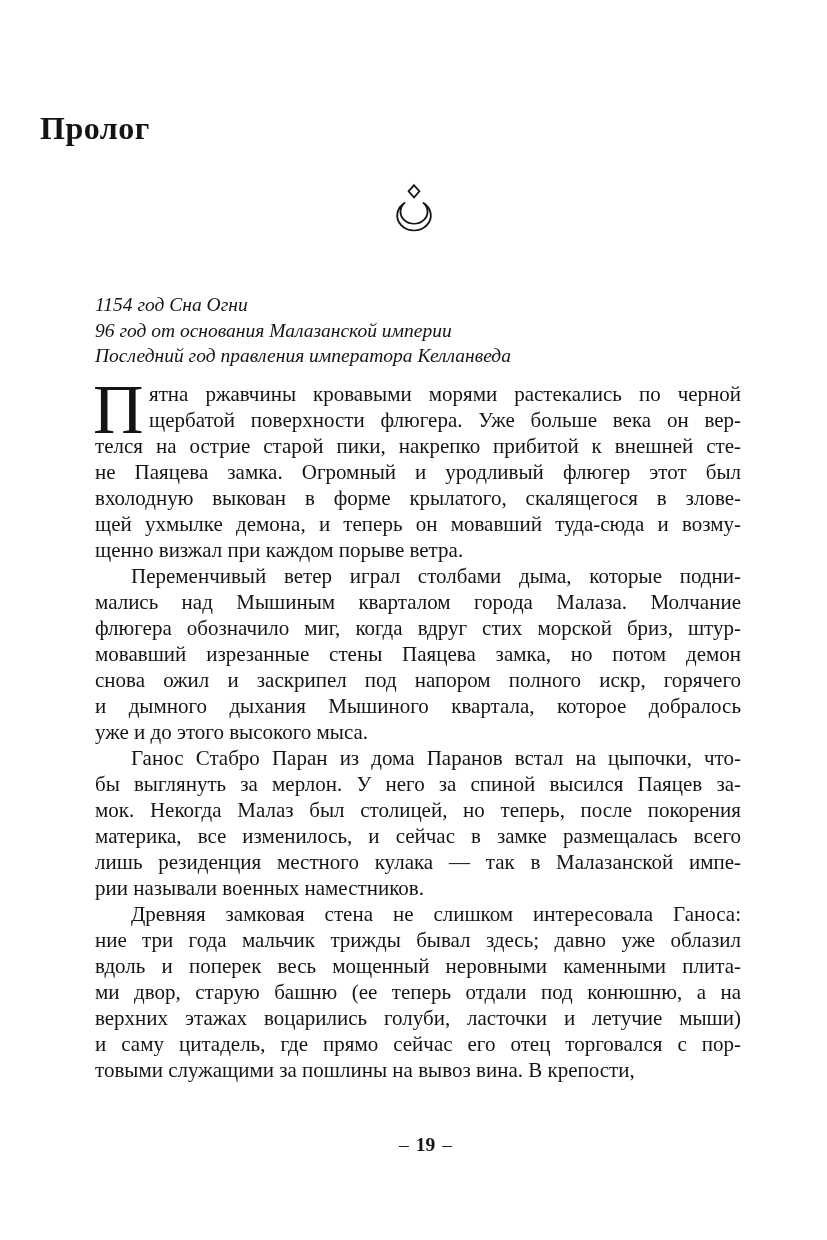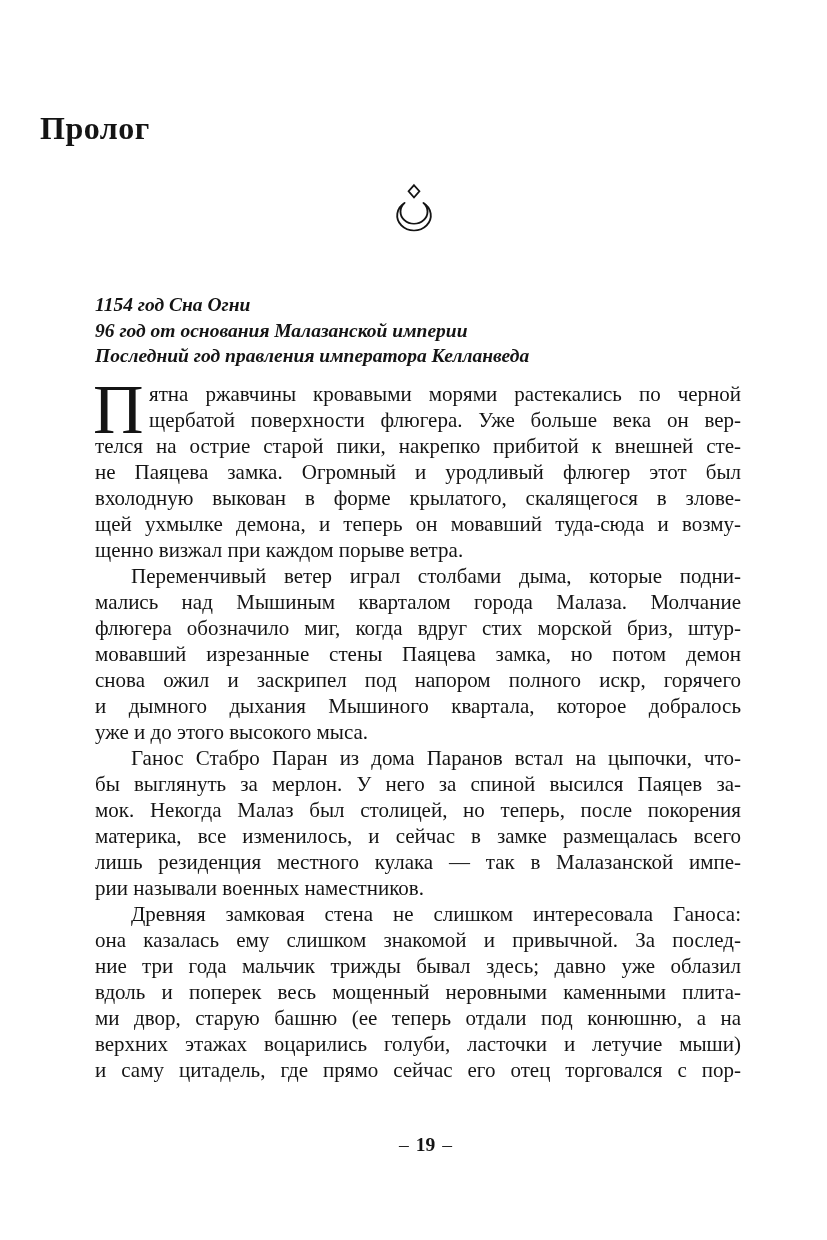--- a/index.html
+++ b/index.html
@@ -22,21 +22,21 @@
   .ornament {
     position:absolute; top:181px; left:0; width:100%;
     display:flex; justify-content:center;
   }
   .ornament svg { display:block; }
   .epigraph {
     position:absolute; top:292px; left:95px; width:646px;
     font-style:italic;
     font-size:19.5px; line-height:25.5px;
   }
-  .ep-line { white-space:nowrap;font-weight:bold; }
+  .ep-line { white-space:nowrap; }
   .body-text {
     position:absolute; top:381px; left:95px; width:646px;
     font-size:21px;
   }
   .para { position:relative; }
   .line {
     height:26px; line-height:26px;
     text-align:justify; text-align-last:justify;
     overflow:visible; white-space:normal;
   }
@@ -100,26 +100,26 @@
       <div class="para">
         <div class="line first">Ганос Стабро Паран из дома Паранов встал на цыпочки, что-</div>
         <div class="line">бы выглянуть за мерлон. У него за спиной высился Паяцев за-</div>
         <div class="line">мок. Некогда Малаз был столицей, но теперь, после покорения</div>
         <div class="line">материка, все изменилось, и сейчас в замке размещалась всего</div>
         <div class="line">лишь резиденция местного кулака — так в Малазанской импе-</div>
         <div class="line last">рии называли военных наместников.</div>
       </div>
       <div class="para">
         <div class="line first">Древняя замковая стена не слишком интересовала Ганоса:</div>
-        <div class="line">она казалась ему слишком знакомой и привычной. За послед-</div>
         <div class="line">ние три года мальчик трижды бывал здесь; давно уже облазил</div>
         <div class="line">вдоль и поперек весь мощенный неровными каменными плита-</div>
         <div class="line">ми двор, старую башню (ее теперь отдали под конюшню, а на</div>
         <div class="line">верхних этажах воцарились голуби, ласточки и летучие мыши)</div>
         <div class="line">и саму цитадель, где прямо сейчас его отец торговался с пор-</div>
+        <div class="line last">товыми служащими за пошлины на вывоз вина. В крепости,</div>
       </div>
     </div>
 
   <div class="pagenum">
     <span class="dash">–</span><span>19</span><span class="dash">–</span>
   </div>
 
 </div>
 
 </body></html>

